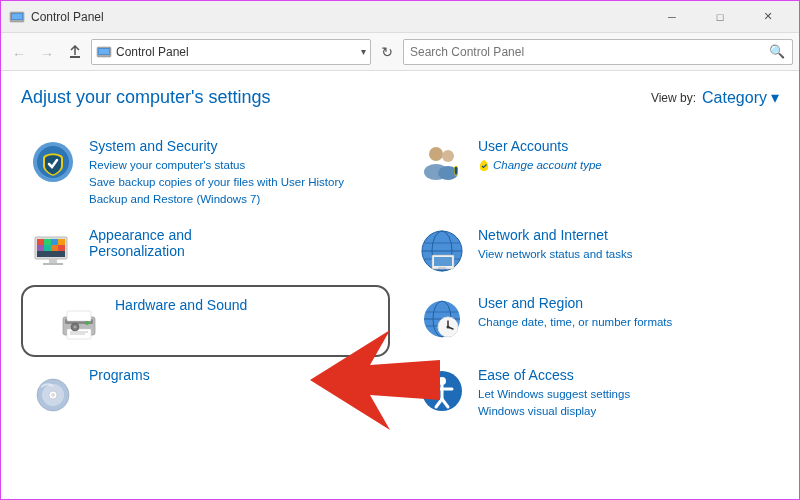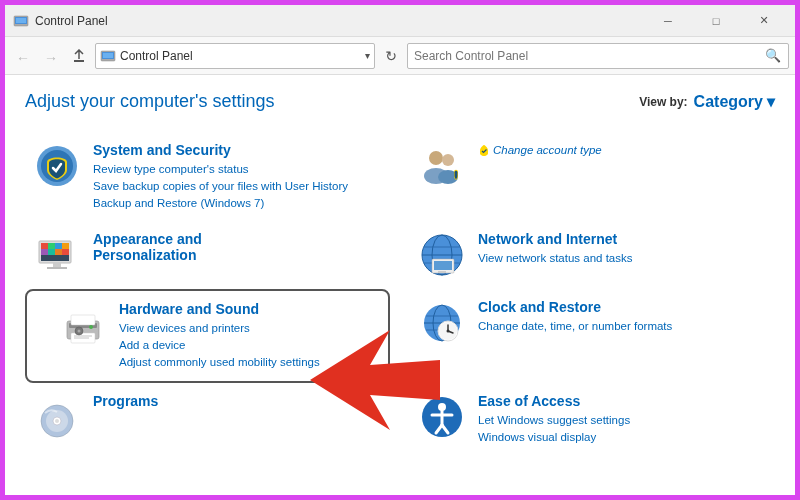--- a/index.html
+++ b/index.html
@@ -8,21 +8,21 @@
       background: #f0f0f0;
       width: 800px;
       height: 500px;
       overflow: hidden;
       font-size: 13px;
     }
     .window {
       width: 800px;
       height: 500px;
       background: #000000;
-      border: 5px solid #d946ef;
+      border: 1px solid #d946ef;
       display: flex;
       flex-direction: column;
     }
     
     .title-bar {
       background: #f0f0f0;
       height: 32px;
       display: flex;
       align-items: center;
       padding: 0 8px;
@@ -164,21 +164,20 @@
       font-size: 18px;
       color: #0066b8;
       font-weight: normal;
     }
     .view-by {
       display: flex;
       align-items: center;
       gap: 6px;
       font-size: 12px;
       color: #333;
-      font-weight: bold;
     }
     .view-by-dropdown {
       display: flex;
       align-items: center;
       gap: 4px;
       color: #0066b8;
       cursor: pointer;
       font-size: 16px;
     }
     
@@ -191,37 +190,37 @@
     .category-item {
       display: flex;
       align-items: flex-start;
       padding: 10px 8px;
       gap: 12px;
       cursor: pointer;
       position: relative;
     }
     .category-item.highlighted {
       border: 2px solid #555;
-      border-radius: 8px;
+      border-radius: 14px;
       background: #fff;
       padding-left: 32px;
     }
     .cat-icon {
       width: 48px;
       height: 48px;
       flex-shrink: 0;
       display: flex;
       align-items: center;
       justify-content: center;
     }
     .cat-text { flex: 1; }
     .cat-title {
       color: #0066b8;
       font-size: 14px;
-      font-weight: bold;
+      font-weight: normal;
       margin-bottom: 3px;
       cursor: pointer;
     }
     .cat-links {
       display: flex;
       flex-direction: column;
       gap: 1px;
     }
     .cat-link {
       color: #0066b8;
@@ -298,41 +297,42 @@
             <ellipse cx="24" cy="24" rx="20" ry="20" fill="#5b9bd5"></ellipse>
             <ellipse cx="24" cy="24" rx="16" ry="16" fill="#2e75b6"></ellipse>
             <path d="M14 20 C14 14 34 14 34 20 L34 28 C34 34 24 38 24 38 C24 38 14 34 14 28 Z" fill="#ffd700" opacity="0.9"></path>
             <path d="M16 21 C16 16 32 16 32 21 L32 28 C32 33 24 36.5 24 36.5 C24 36.5 16 33 16 28 Z" fill="#1a5276"></path>
             <path d="M20 26 L23 29 L28 22" stroke="#fff" stroke-width="2.5" fill="none" stroke-linecap="round"></path>
           </svg>
         </div>
         <div class="cat-text">
           <div class="cat-title">System and Security</div>
           <div class="cat-links">
-            <span class="cat-link">Review type computer's status</span>
+            <span class="cat-link">Review your computer's status</span>
             <span class="cat-link">Save backup copies of your files with User History</span>
             <span class="cat-link">Backup and Restore (Windows 7)</span>
           </div>
         </div>
       </div>
 
       <div class="category-item">
         <div class="cat-icon">
           <svg width="48" height="48" viewBox="0 0 48 48">
 
             <circle cx="18" cy="16" r="7" fill="#c8a87a"></circle>
             <ellipse cx="18" cy="34" rx="12" ry="8" fill="#7ba0c4"></ellipse>
             <circle cx="30" cy="18" r="6" fill="#d4b896"></circle>
             <ellipse cx="30" cy="35" rx="10" ry="7" fill="#5b8db8"></ellipse>
 
             <path d="M36 30 C36 27 40 27 40 30 L40 34 C40 36.5 38 38 38 38 C38 38 36 36.5 36 34 Z" fill="#ffd700"></path>
             <path d="M36.5 30.5 C36.5 28 39.5 28 39.5 30.5 L39.5 34 C39.5 36 38 37.2 38 37.2 C38 37.2 36.5 36 36.5 34 Z" fill="#1a5276"></path>
           </svg>
         </div>
         <div class="cat-text">
+          <div class="cat-title">User Accounts</div>
           <div class="cat-links">
             <span class="cat-link">
               <span style="display:inline-flex;align-items:center;gap:3px;font-style:italic;">
                 <svg width="12" height="12" viewBox="0 0 12 12">
                     <path d="M6 1 C6 1 10 3 10 6.5 L10 9.5 C10 11 6 12.5 6 12.5 C6 12.5 2 11 2 9.5 L2 6.5 C2 3 6 1 6 1Z" fill="#ffd700"></path>
                     <path d="M4 7 L5.5 8.5 L8.5 5.5" stroke="#1a5276" stroke-width="1.2" fill="none"></path>
                   </svg>
                 Change account type
               </span>
             </span>
@@ -403,25 +403,20 @@
             <line x1="15" y1="37" x2="30" y2="37" stroke="#aaa" stroke-width="0.7"></line>
 
             <circle cx="32" cy="26" r="2" fill="#4caf50"></circle>
 
             <circle cx="20" cy="30" r="4" fill="#777" stroke="#555" stroke-width="0.5"></circle>
             <circle cx="20" cy="30" r="1.5" fill="#aaa"></circle>
           </svg>
         </div>
         <div class="cat-text">
           <div class="cat-title">Hardware and Sound</div>
-          <div class="cat-links">
-            <span class="cat-link">View devices and printers</span>
-            <span class="cat-link">Add a device</span>
-            <span class="cat-link">Adjust commonly used mobility settings</span>
-          </div>
         </div>
       </div>
 
       <div class="category-item">
         <div class="cat-icon">
           <svg width="48" height="48" viewBox="0 0 48 48">
 
             <circle cx="24" cy="24" r="18" fill="#4a90d9"></circle>
             <ellipse cx="24" cy="24" rx="9" ry="18" fill="none" stroke="#2060a0" stroke-width="1"></ellipse>
             <line x1="6" y1="24" x2="42" y2="24" stroke="#2060a0" stroke-width="1"></line>
@@ -429,21 +424,21 @@
             <line x1="8" y1="31" x2="40" y2="31" stroke="#2060a0" stroke-width="0.7"></line>
 
             <circle cx="30" cy="32" r="10" fill="#fff" stroke="#ddd" stroke-width="1"></circle>
             <circle cx="30" cy="32" r="9" fill="#f5f5f5"></circle>
             <line x1="30" y1="32" x2="30" y2="26" stroke="#333" stroke-width="1.5" stroke-linecap="round"></line>
             <line x1="30" y1="32" x2="35" y2="34" stroke="#333" stroke-width="1.5" stroke-linecap="round"></line>
             <circle cx="30" cy="32" r="1.5" fill="#333"></circle>
           </svg>
         </div>
         <div class="cat-text">
-          <div class="cat-title">Clock and Restore</div>
+          <div class="cat-title">User and Region</div>
           <div class="cat-links">
             <span class="cat-link">Change date, time, or number formats</span>
           </div>
         </div>
       </div>
 
       <div class="category-item">
         <div class="cat-icon">
           <svg width="48" height="48" viewBox="0 0 48 48">
 

